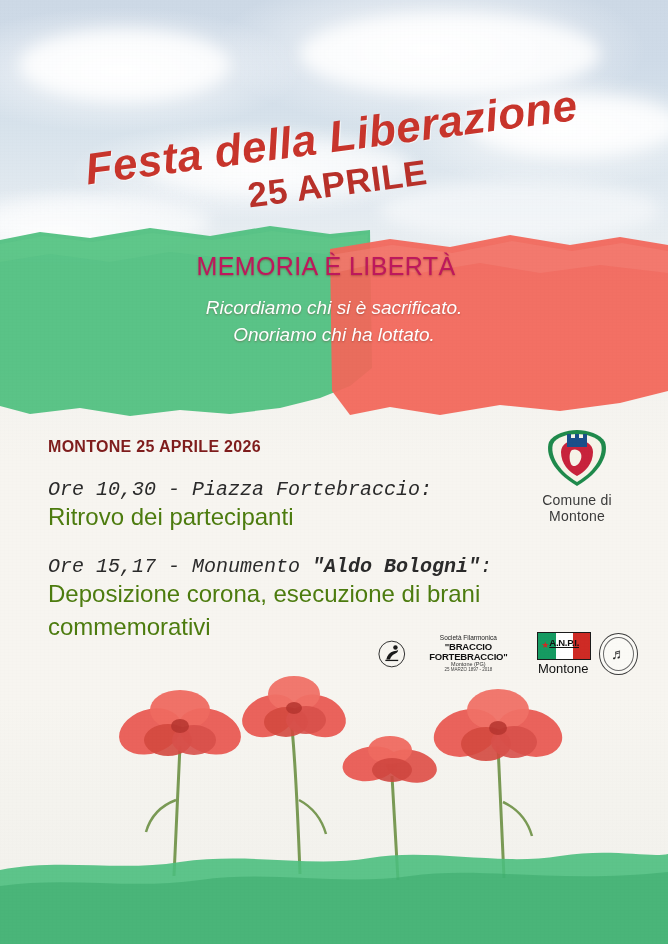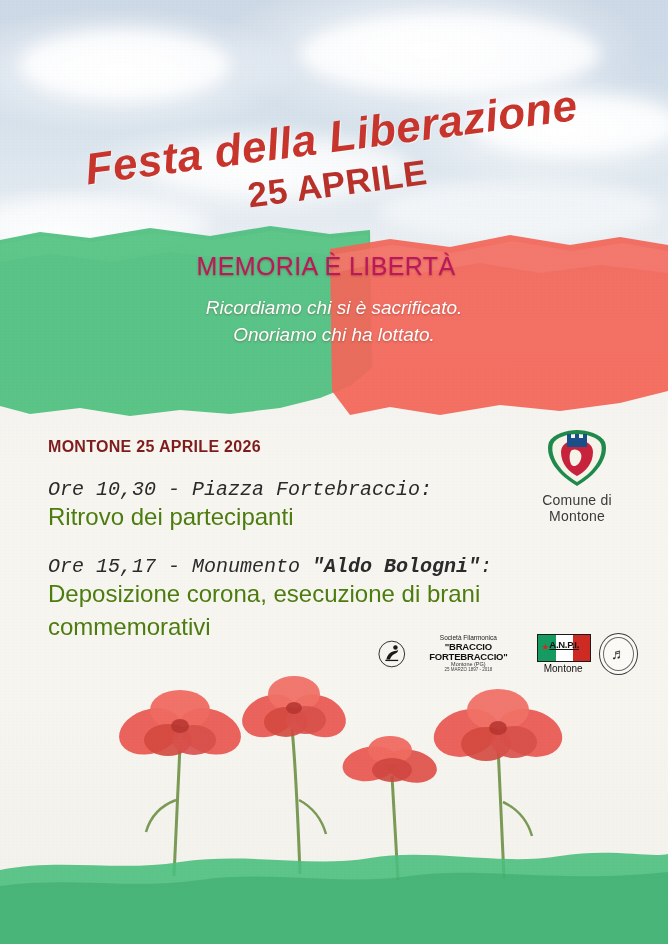--- a/index.html
+++ b/index.html
@@ -210,21 +210,21 @@
     letter-spacing: -0.3px;
     text-decoration: underline;
   }
   .anpi-star {
     position: absolute;
     left: 3px; top: 7px;
     font-size: 9px;
     color: #cf2b25;
   }
   .logo-anpi-caption {
-    font-size: 10px;
+    font-size: 13px;
     color: #111;
     margin-top: 1px;
   }
   .logo-circle {
     width: 40px;
     height: 40px;
     border-radius: 50%;
     border: 1px solid #3b3b3b;
     background: #fbfaf6;
     position: relative;

